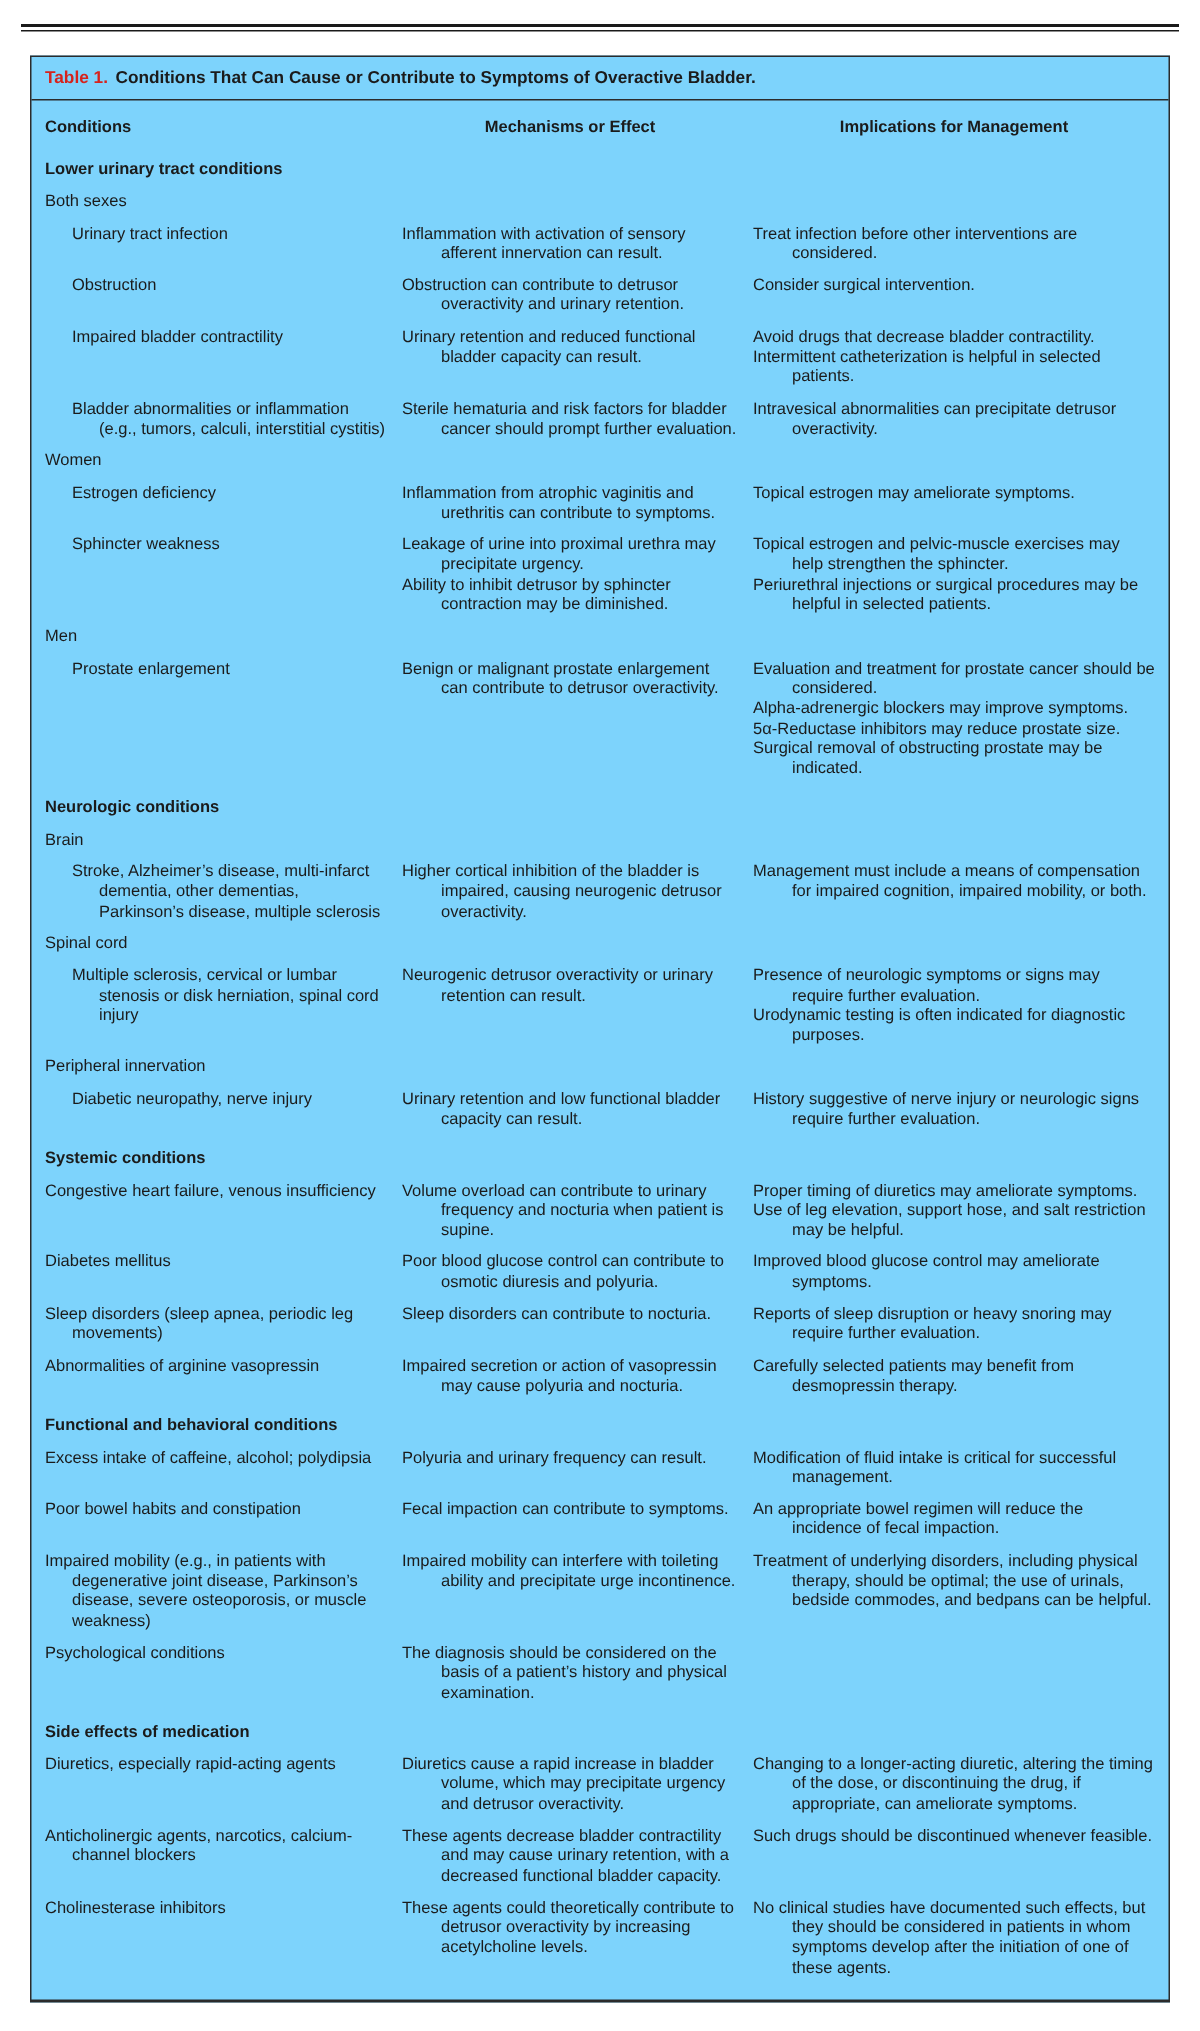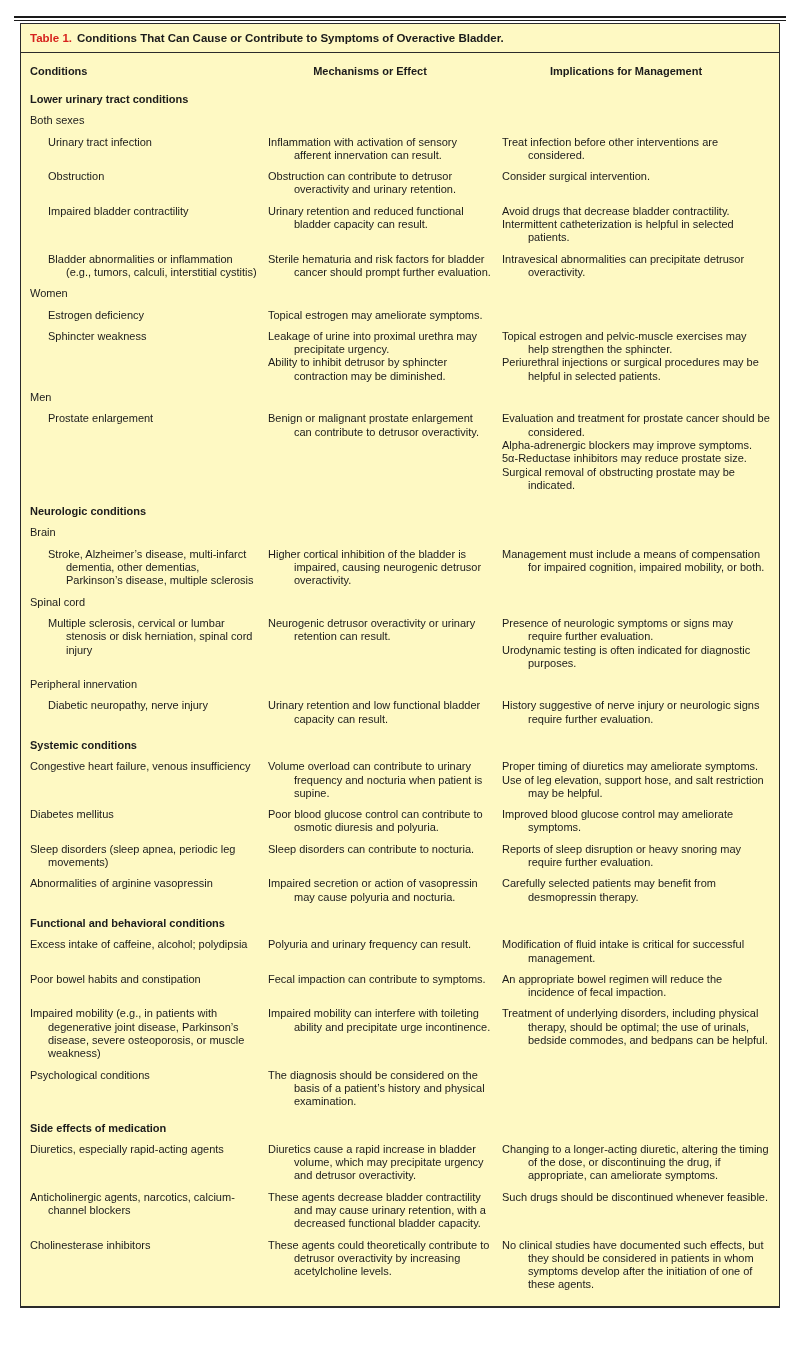--- a/index.html
+++ b/index.html
@@ -3,26 +3,26 @@
 <meta charset="utf-8">
 <style>
   html,body{margin:0;padding:0;background:#ffffff;}
   body{font-family:"Liberation Sans","DejaVu Sans",sans-serif;color:#1b1b1b;}
   .page{position:relative;width:800px;height:1354px;background:#ffffff;overflow:hidden;}
 
   .top-rule{margin:16px 14px 0 14px;}
   .rule-heavy{border-top:2.5px solid #1a1a1a;}
   .rule-thin{border-top:1px solid #1a1a1a;margin-top:2px;}
 
-  .tbox{margin:2px 20px 0 20px;border:1px solid #2b2b2b;border-bottom-width:2px;background:#fef9c3;}
+  .tbox{margin:16px 20px 0 20px;border:1px solid #2b2b2b;border-bottom-width:2px;background:#7dd3fc;}
 
   .title-row{font-size:11.5px;line-height:13px;font-weight:bold;padding:8px 9px 7px 9px;border-bottom:1px solid #2b2b2b;}
   .title-label{color:#d6231d;margin-right:5px;}
 
-  .headers{display:grid;grid-template-columns:228px 224px 1fr;column-gap:0;
+  .headers{display:grid;grid-template-columns:228px 224px 1fr;column-gap:10px;
            padding:12px 9px 2px 9px;font-size:11px;font-weight:bold;line-height:13px;}
   .headers .hc2,.headers .hc3{text-align:center;}
 
   #table-body{padding:0 9px 14px 9px;font-size:11px;line-height:13.3px;}
   .section-header{font-weight:bold;margin-top:13px;}
   .group-header{margin-top:8px;}
   .trow{display:grid;grid-template-columns:228px 224px 1fr;column-gap:10px;margin-top:8px;}
   .cell{min-width:0;}
   .para{padding-left:26px;text-indent:-26px;}
   .cond .para{padding-left:18px;text-indent:-18px;}
@@ -96,20 +96,23 @@
           </div>
           <div class="cell mech">
             <div class="para">Intravesical abnormalities can precipitate detrusor overactivity.</div>
           </div>
         </div>
         <div class="group-header">Women</div>
         <div class="trow">
           <div class="cell cond ind">
             <div class="para">Estrogen deficiency</div>
           </div>
+          <div class="cell mech">
+            <div class="para">Inflammation from atrophic vaginitis and urethritis can contribute to symptoms.</div>
+          </div>
           <div class="cell impl">
             <div class="para">Topical estrogen may ameliorate symptoms.</div>
           </div>
         </div>
         <div class="trow">
           <div class="cell cond ind">
             <div class="para">Sphincter weakness</div>
           </div>
           <div class="cell mech">
             <div class="para">Leakage of urine into proximal urethra may precipitate urgency.</div>

